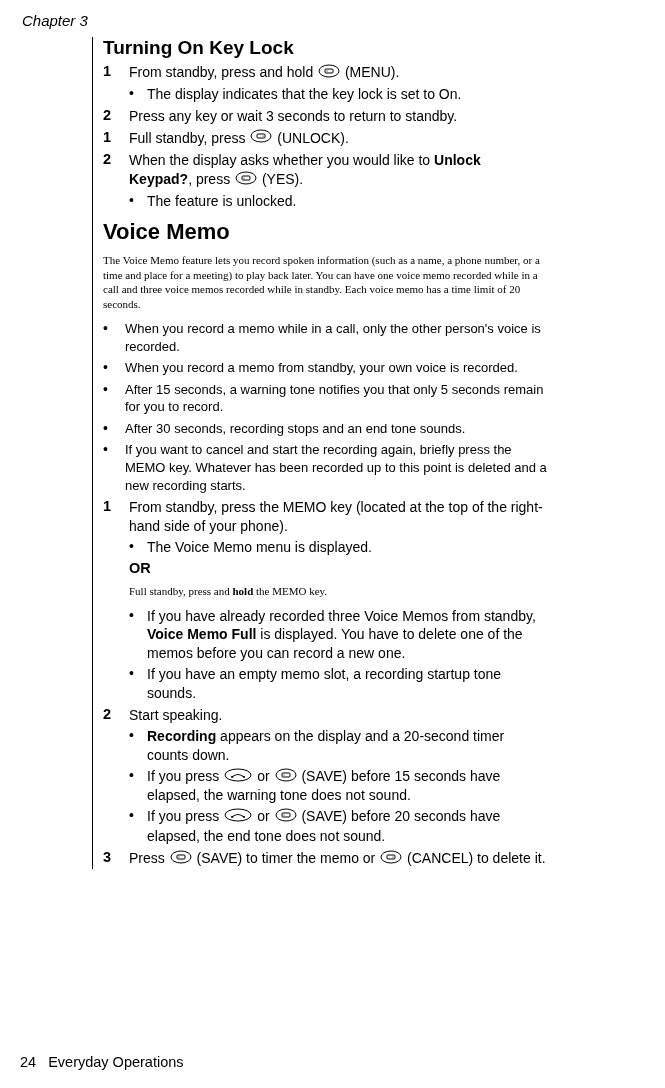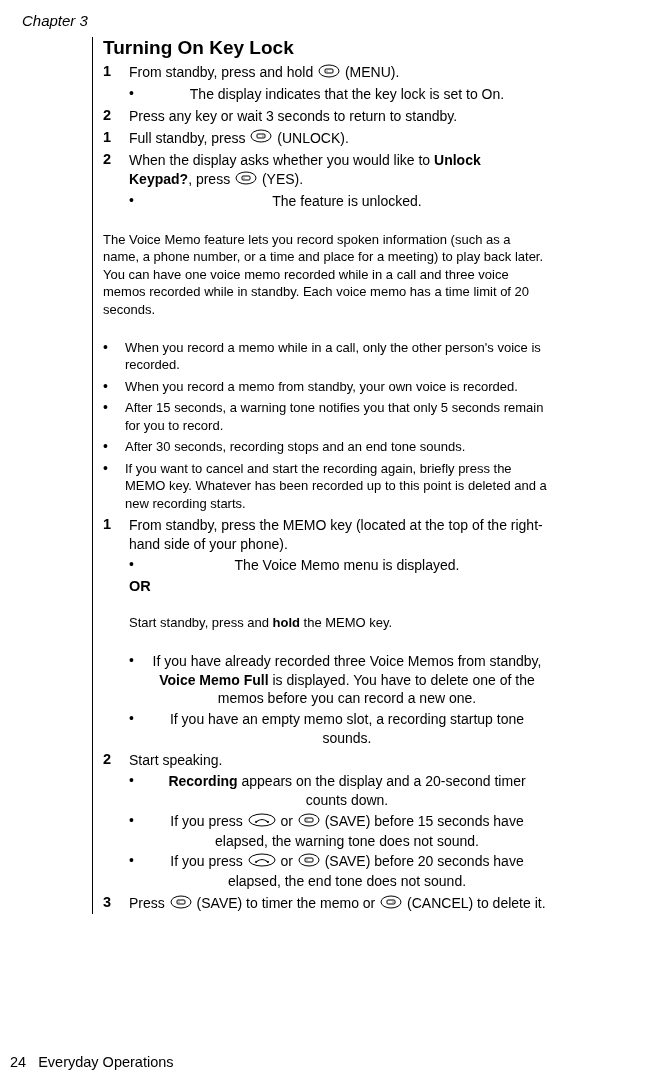--- a/index.html
+++ b/index.html
@@ -63,26 +63,26 @@
   .sub-bullet {
     width: 18px;
     flex: 0 0 18px;
     font-size: 14px;
     text-align: left;
   }
   .sub-text {
     font-size: 14px;
     line-height: 1.35;
     flex: 1;
-    text-align: center;
   }
   .para {
-    font-size: 13px;
-    line-height: 1.35;
-    margin: 20px 0;
+    font-size: 11px;
+    line-height: 1.35;
+    margin: 8px 0;
+    font-family: Liberation Serif, serif;
   }
   .bullet-row {
     display: flex;
     align-items: flex-start;
     margin: 4px 0;
   }
   .bullet-dot {
     width: 22px;
     flex: 0 0 22px;
     font-size: 14px;
@@ -98,21 +98,21 @@
   .or-label {
     font-weight: bold;
     font-size: 14.5px;
     margin-left: 26px;
     margin-top: 3px;
     margin-bottom: 3px;
   }
   .footer {
     position: absolute;
     bottom: 18px;
-    left: 10px;
+    left: 20px;
     font-size: 14.5px;
   }
   .footer .pn { margin-right: 12px; }
   b { font-weight: bold; }
   .icon {
     display: inline-block;
     vertical-align: middle;
     margin: 0 1px;
   }
 </style>
@@ -165,20 +165,21 @@
               <rect x="7" y="5" width="8" height="4" rx="1" fill="none" stroke="#000" stroke-width="1"></rect>
               <circle cx="9" cy="7" r="0.6" fill="#000"></circle>
             </svg></span><span> (YES).</span>
       </div>
     </div>
     <div class="sub-row">
       <div class="sub-bullet">•</div>
       <div class="sub-text">The feature is unlocked.</div>
     </div>
 
+    <div class="h1">Voice Memo</div>
     <div class="para">The Voice Memo feature lets you record spoken information (such as a name, a phone number, or a time and place for a meeting) to play back later. You can have one voice memo recorded while in a call and three voice memos recorded while in standby. Each voice memo has a time limit of 20 seconds.</div>
 
     <div class="bullet-row">
       <div class="bullet-dot">•</div>
       <div class="bullet-text">When you record a memo while in a call, only the other person's voice is recorded.</div>
     </div>
     <div class="bullet-row">
       <div class="bullet-dot">•</div>
       <div class="bullet-text">When you record a memo from standby, your own voice is recorded.</div>
     </div>
@@ -202,21 +203,21 @@
     </div>
     <div class="sub-row">
       <div class="sub-bullet">•</div>
       <div class="sub-text">The Voice Memo menu is displayed.</div>
     </div>
 
 
     <div class="or-label">OR</div>
 
     <div class="para indent-block">
-      <span>Start standby, press and </span><b>hold</b><span> the MEMO key.</span>
+      <span>Full standby, press and </span><b>hold</b><span> the MEMO key.</span>
     </div>
 
     <div class="sub-row">
       <div class="sub-bullet">•</div>
       <div class="sub-text">
         <span>If you have already recorded three Voice Memos from standby, </span><b>Voice Memo Full</b><span> is displayed. You have to delete one of the memos before you can record a new one.</span>
       </div>
     </div>
     <div class="sub-row">
       <div class="sub-bullet">•</div>

